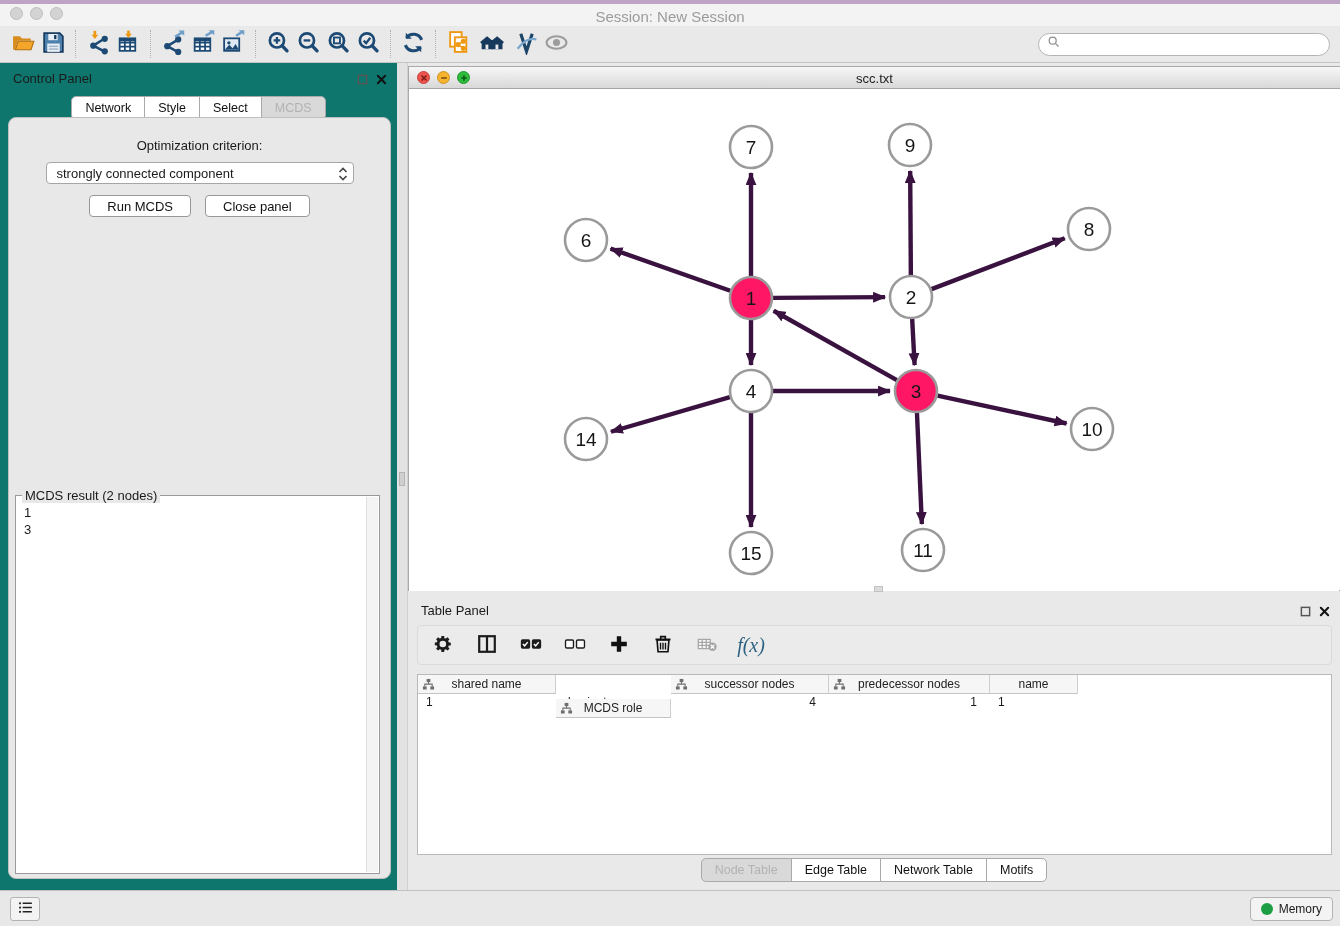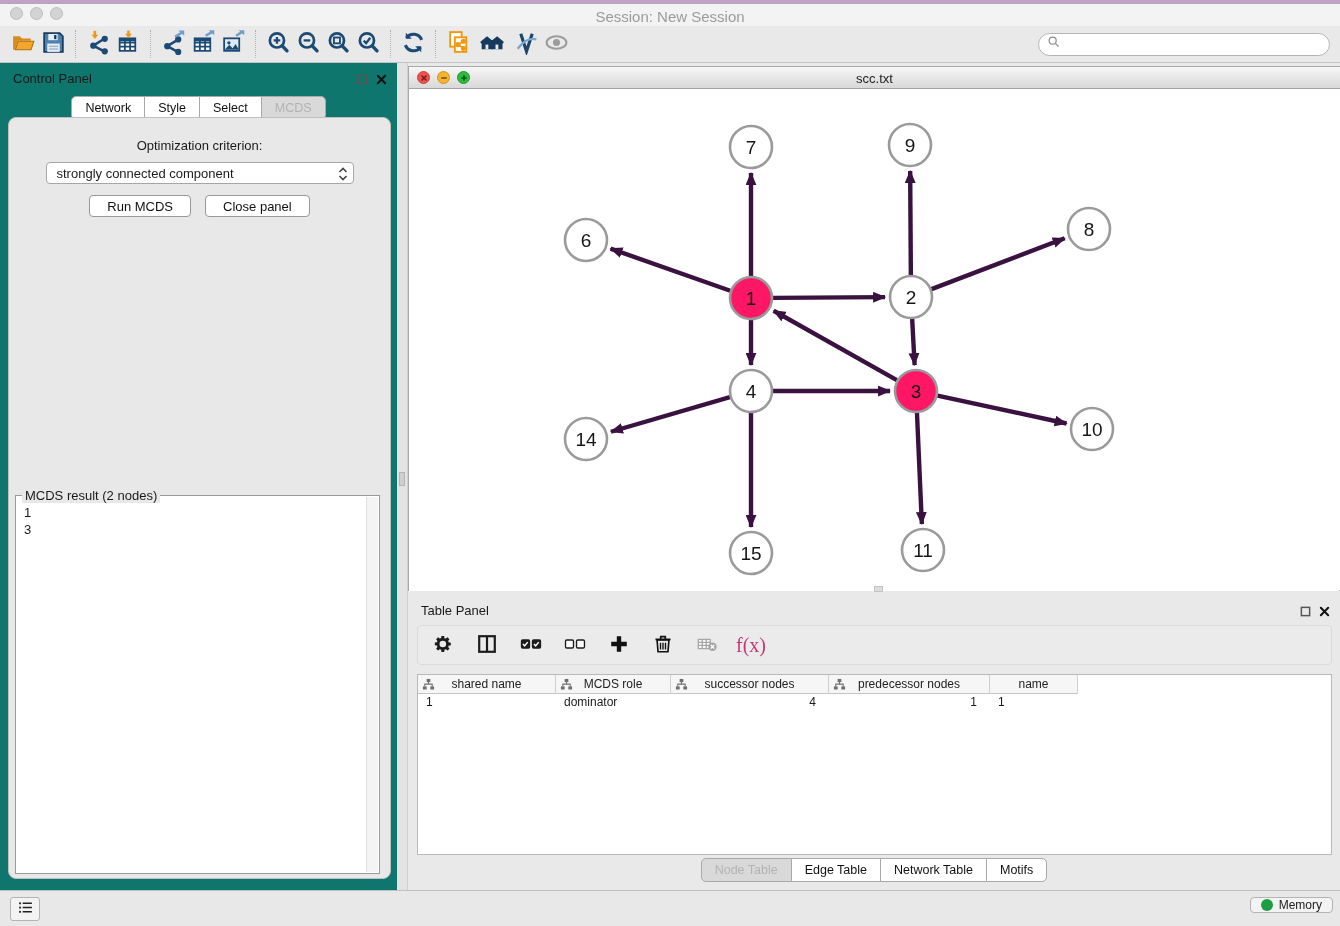--- a/index.html
+++ b/index.html
@@ -75,40 +75,40 @@
   .net-canvas{position:absolute;left:0;top:22px;width:930px;height:502px;background:#fff;}
   .canvas-handle{position:absolute;left:50%;bottom:-1px;width:9px;height:6px;background:#dcdcdc;
     border:1px solid #c2c2c2;}
   
   .table-panel{position:absolute;left:408px;top:595px;width:932px;height:295px;background:#e9e9e9;}
   .tp-toolbar{position:absolute;left:9px;right:8px;top:30px;height:40px;background:#ebebeb;
     border:1px solid #dadada;border-radius:4px;display:flex;align-items:center;gap:18px;
     padding:0 12px;}
   .tp-toolbar .tbtn{width:26px;height:26px;}
   .tp-toolbar .tbtn svg{width:22px;height:22px;}
-  .tp-toolbar .fx{font-family:"Liberation Serif",serif;font-size:20px;color:#be185d;}
+  .tp-toolbar .fx{font-family:"Liberation Serif",serif;font-style:italic;font-size:20px;color:#0c4a6e;}
   .tp-table{position:absolute;left:9px;right:8px;top:79px;bottom:35px;background:#fff;
     border:1px solid #b9b9b9;overflow:hidden;}
   .th-row{position:relative;height:19px;white-space:nowrap;font-size:12px;}
   .th-cell{display:inline-block;height:19px;background:#f6f6f6;border-right:1px solid #cfcfcf;
     border-bottom:1px solid #c4c4c4;position:relative;vertical-align:top;}
   .th-cell .hicon{position:absolute;left:4px;top:3px;width:13px;height:13px;}
   .th-label{display:block;text-align:center;line-height:18px;color:#222;}
   .tr-row{height:16px;white-space:nowrap;font-size:12px;}
   .td-cell{display:inline-block;height:16px;line-height:16px;vertical-align:top;overflow:hidden;}
   .td-left{padding-left:8px;text-align:left;}
   .td-right{padding-right:13px;text-align:right;}
   .tp-tabs{position:absolute;left:0;right:0;bottom:8px;display:flex;justify-content:center;}
   
   .statusbar{position:absolute;left:0;top:890px;width:100%;height:36px;background:#e8e8e8;
     border-top:1px solid #c0c0c0;}
   .sb-left{position:absolute;left:10px;top:6px;width:30px;height:24px;background:#f3f3f3;
     border:1px solid #b3b3b3;border-radius:3px;display:flex;align-items:center;justify-content:center;}
   .sb-left svg{width:17px;height:17px;}
-  .sb-mem{position:absolute;right:7px;top:6px;height:16px;background:#f3f3f3;border:1px solid #b3b3b3;
+  .sb-mem{position:absolute;right:7px;top:6px;height:24px;background:#f3f3f3;border:1px solid #b3b3b3;
     border-radius:4px;display:flex;align-items:center;gap:6px;padding:0 10px;font-size:12px;}
   .mem-dot{width:12px;height:12px;border-radius:50%;}
 </style>
 </head>
 <body>
 
 <div class="screen">
 
   <div class="top-strip"></div>
 
@@ -461,21 +461,21 @@
         </button>
       </div>
     <div class="tp-table">
       <div class="th-row" id="table-header"><div class="th-cell" style="width: 138px;"><span class="hicon"><svg viewBox="0 0 14 14">
                 <g fill="#6e6e6e">
                   <rect x="5" y="1" width="4" height="3.4"></rect>
                   <rect x="1" y="9" width="4" height="3.4"></rect>
                   <rect x="9" y="9" width="4" height="3.4"></rect>
                 </g>
                 <path d="M7 4.4v2.2M3 9V6.6h8V9" stroke="#6e6e6e" stroke-width="1.1" fill="none"></path>
-              </svg></span><span class="th-label">shared name</span></div><div class="th-cell" style="width: 115px;"><span class="hicon"><svg viewBox="0 0 14 14">
+              </svg></span><span class="th-label">shared name</span></div><div class="th-cell" style="width: 115px; margin-top: 24px;"><span class="hicon"><svg viewBox="0 0 14 14">
                 <g fill="#6e6e6e">
                   <rect x="5" y="1" width="4" height="3.4"></rect>
                   <rect x="1" y="9" width="4" height="3.4"></rect>
                   <rect x="9" y="9" width="4" height="3.4"></rect>
                 </g>
                 <path d="M7 4.4v2.2M3 9V6.6h8V9" stroke="#6e6e6e" stroke-width="1.1" fill="none"></path>
               </svg></span><span class="th-label">MCDS role</span></div><div class="th-cell" style="width: 158px;"><span class="hicon"><svg viewBox="0 0 14 14">
                 <g fill="#6e6e6e">
                   <rect x="5" y="1" width="4" height="3.4"></rect>
                   <rect x="1" y="9" width="4" height="3.4"></rect>

